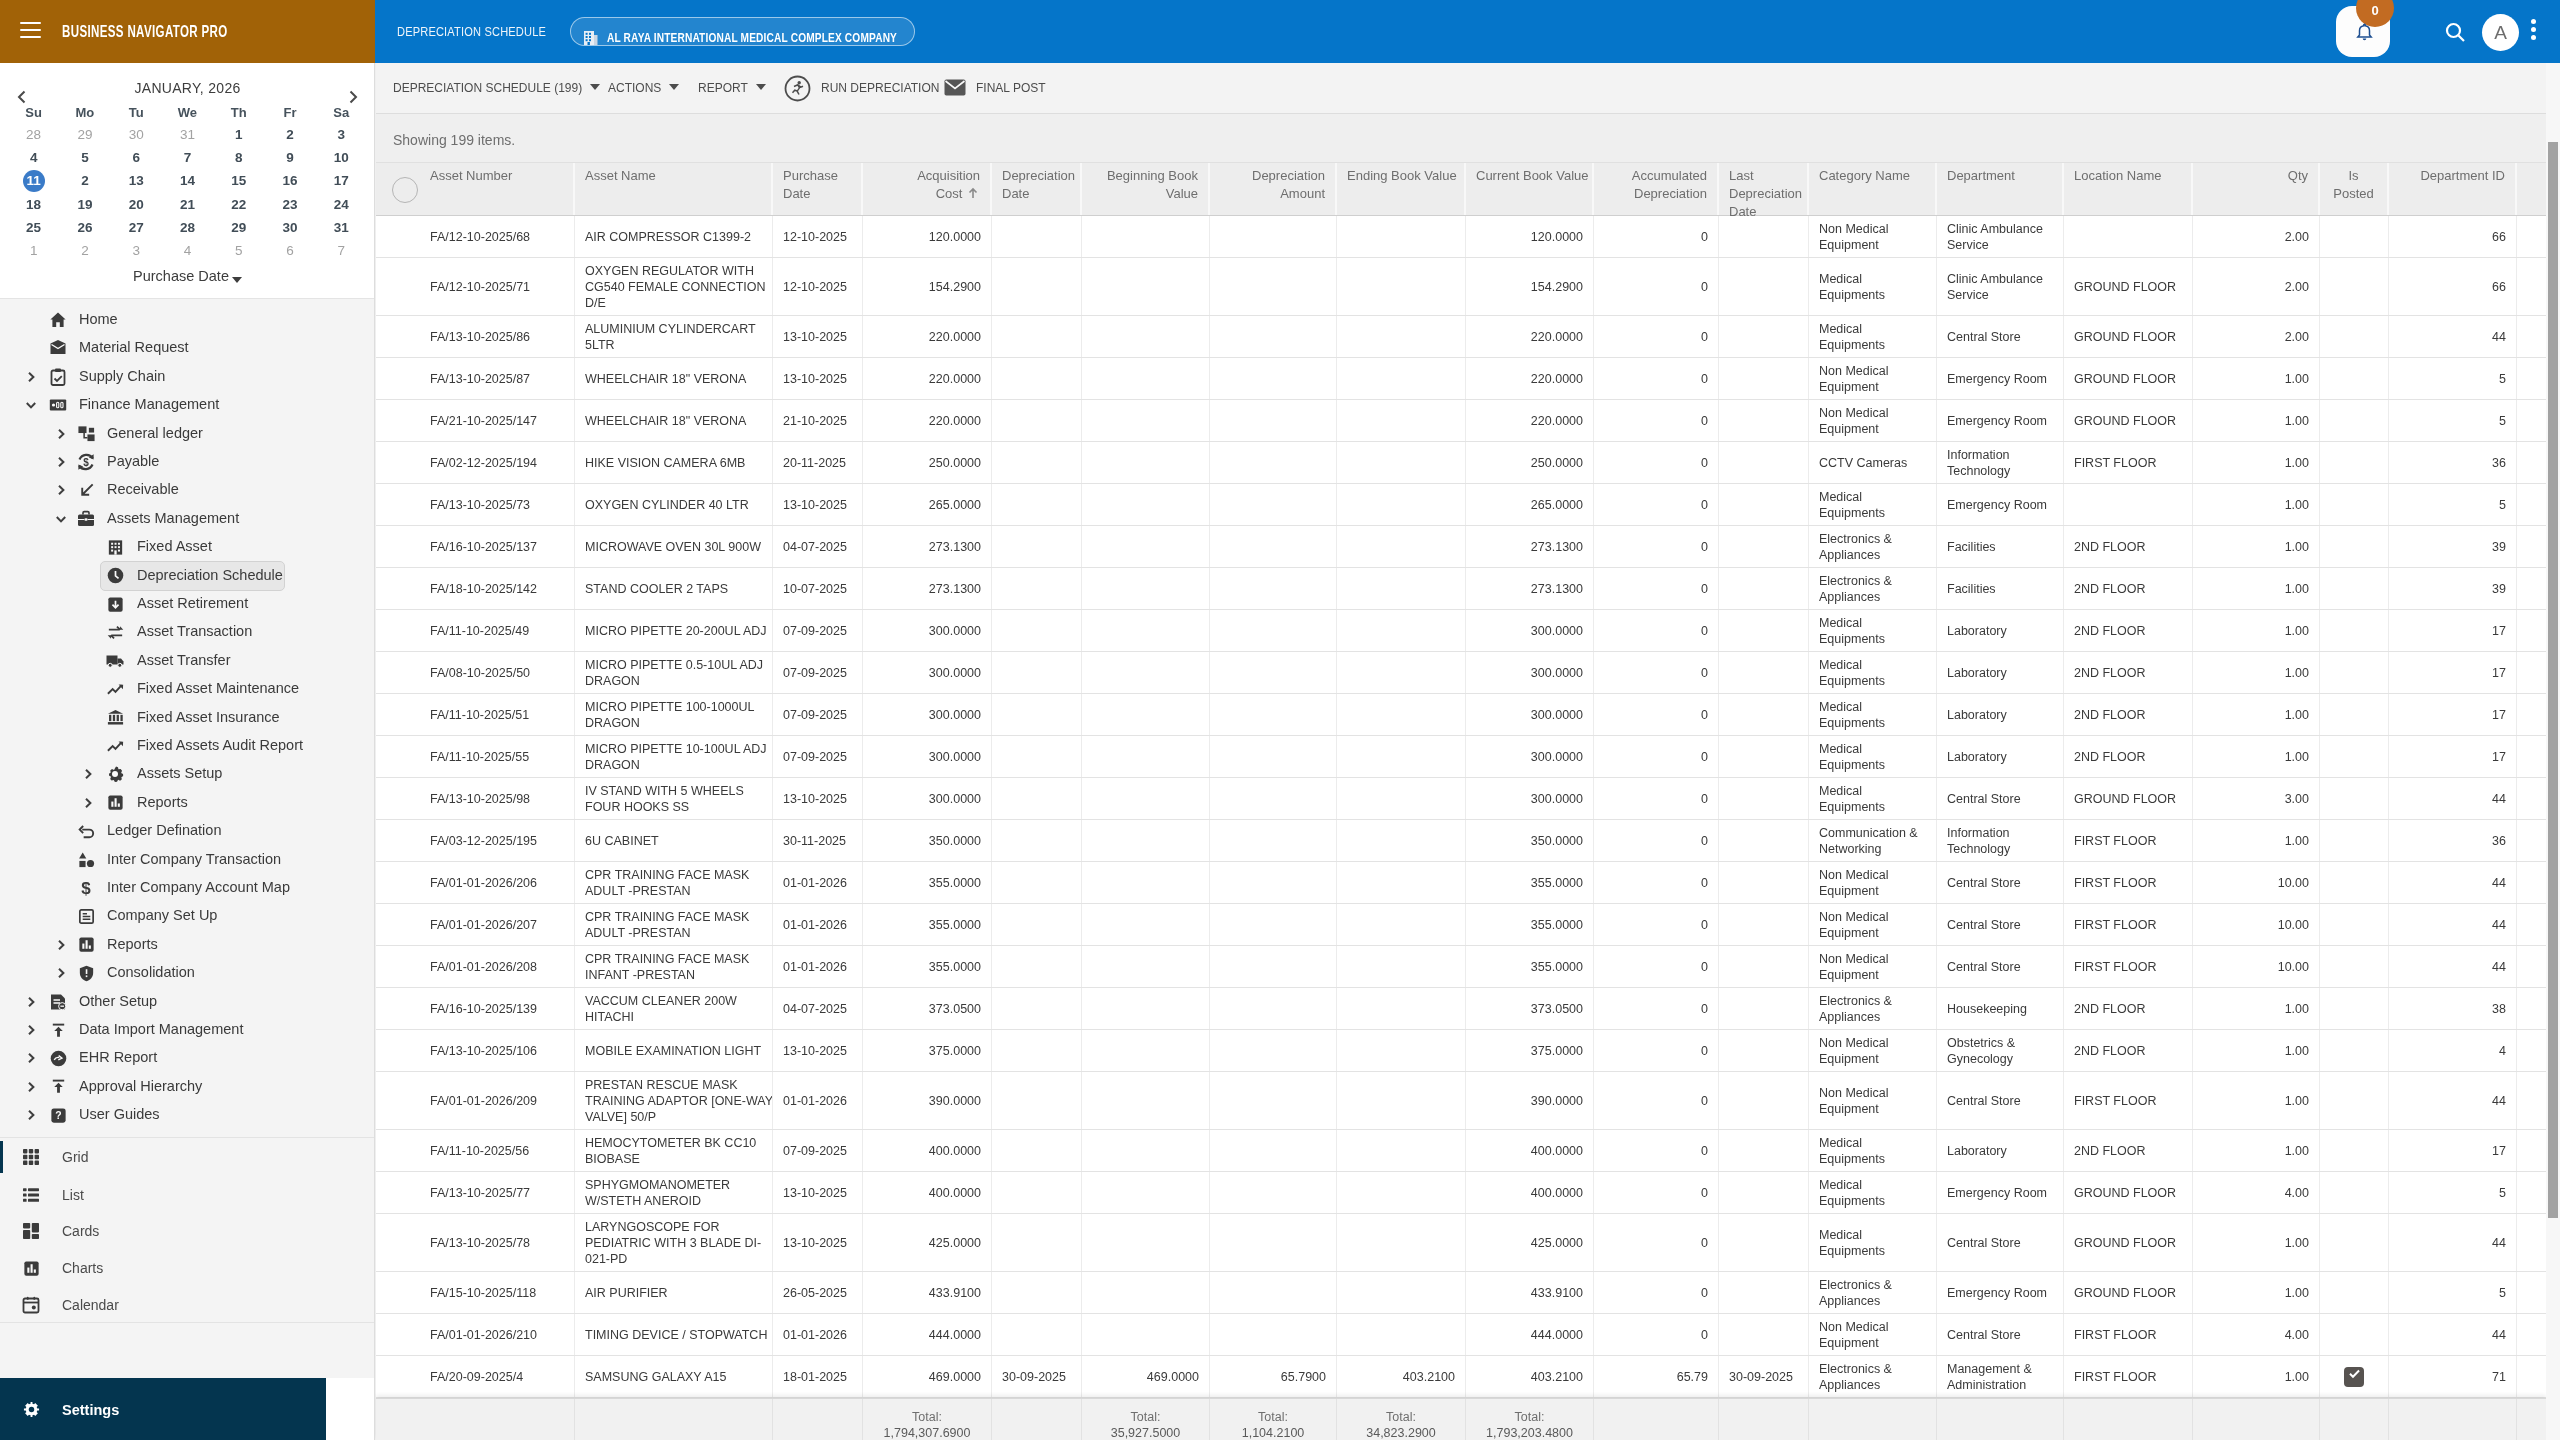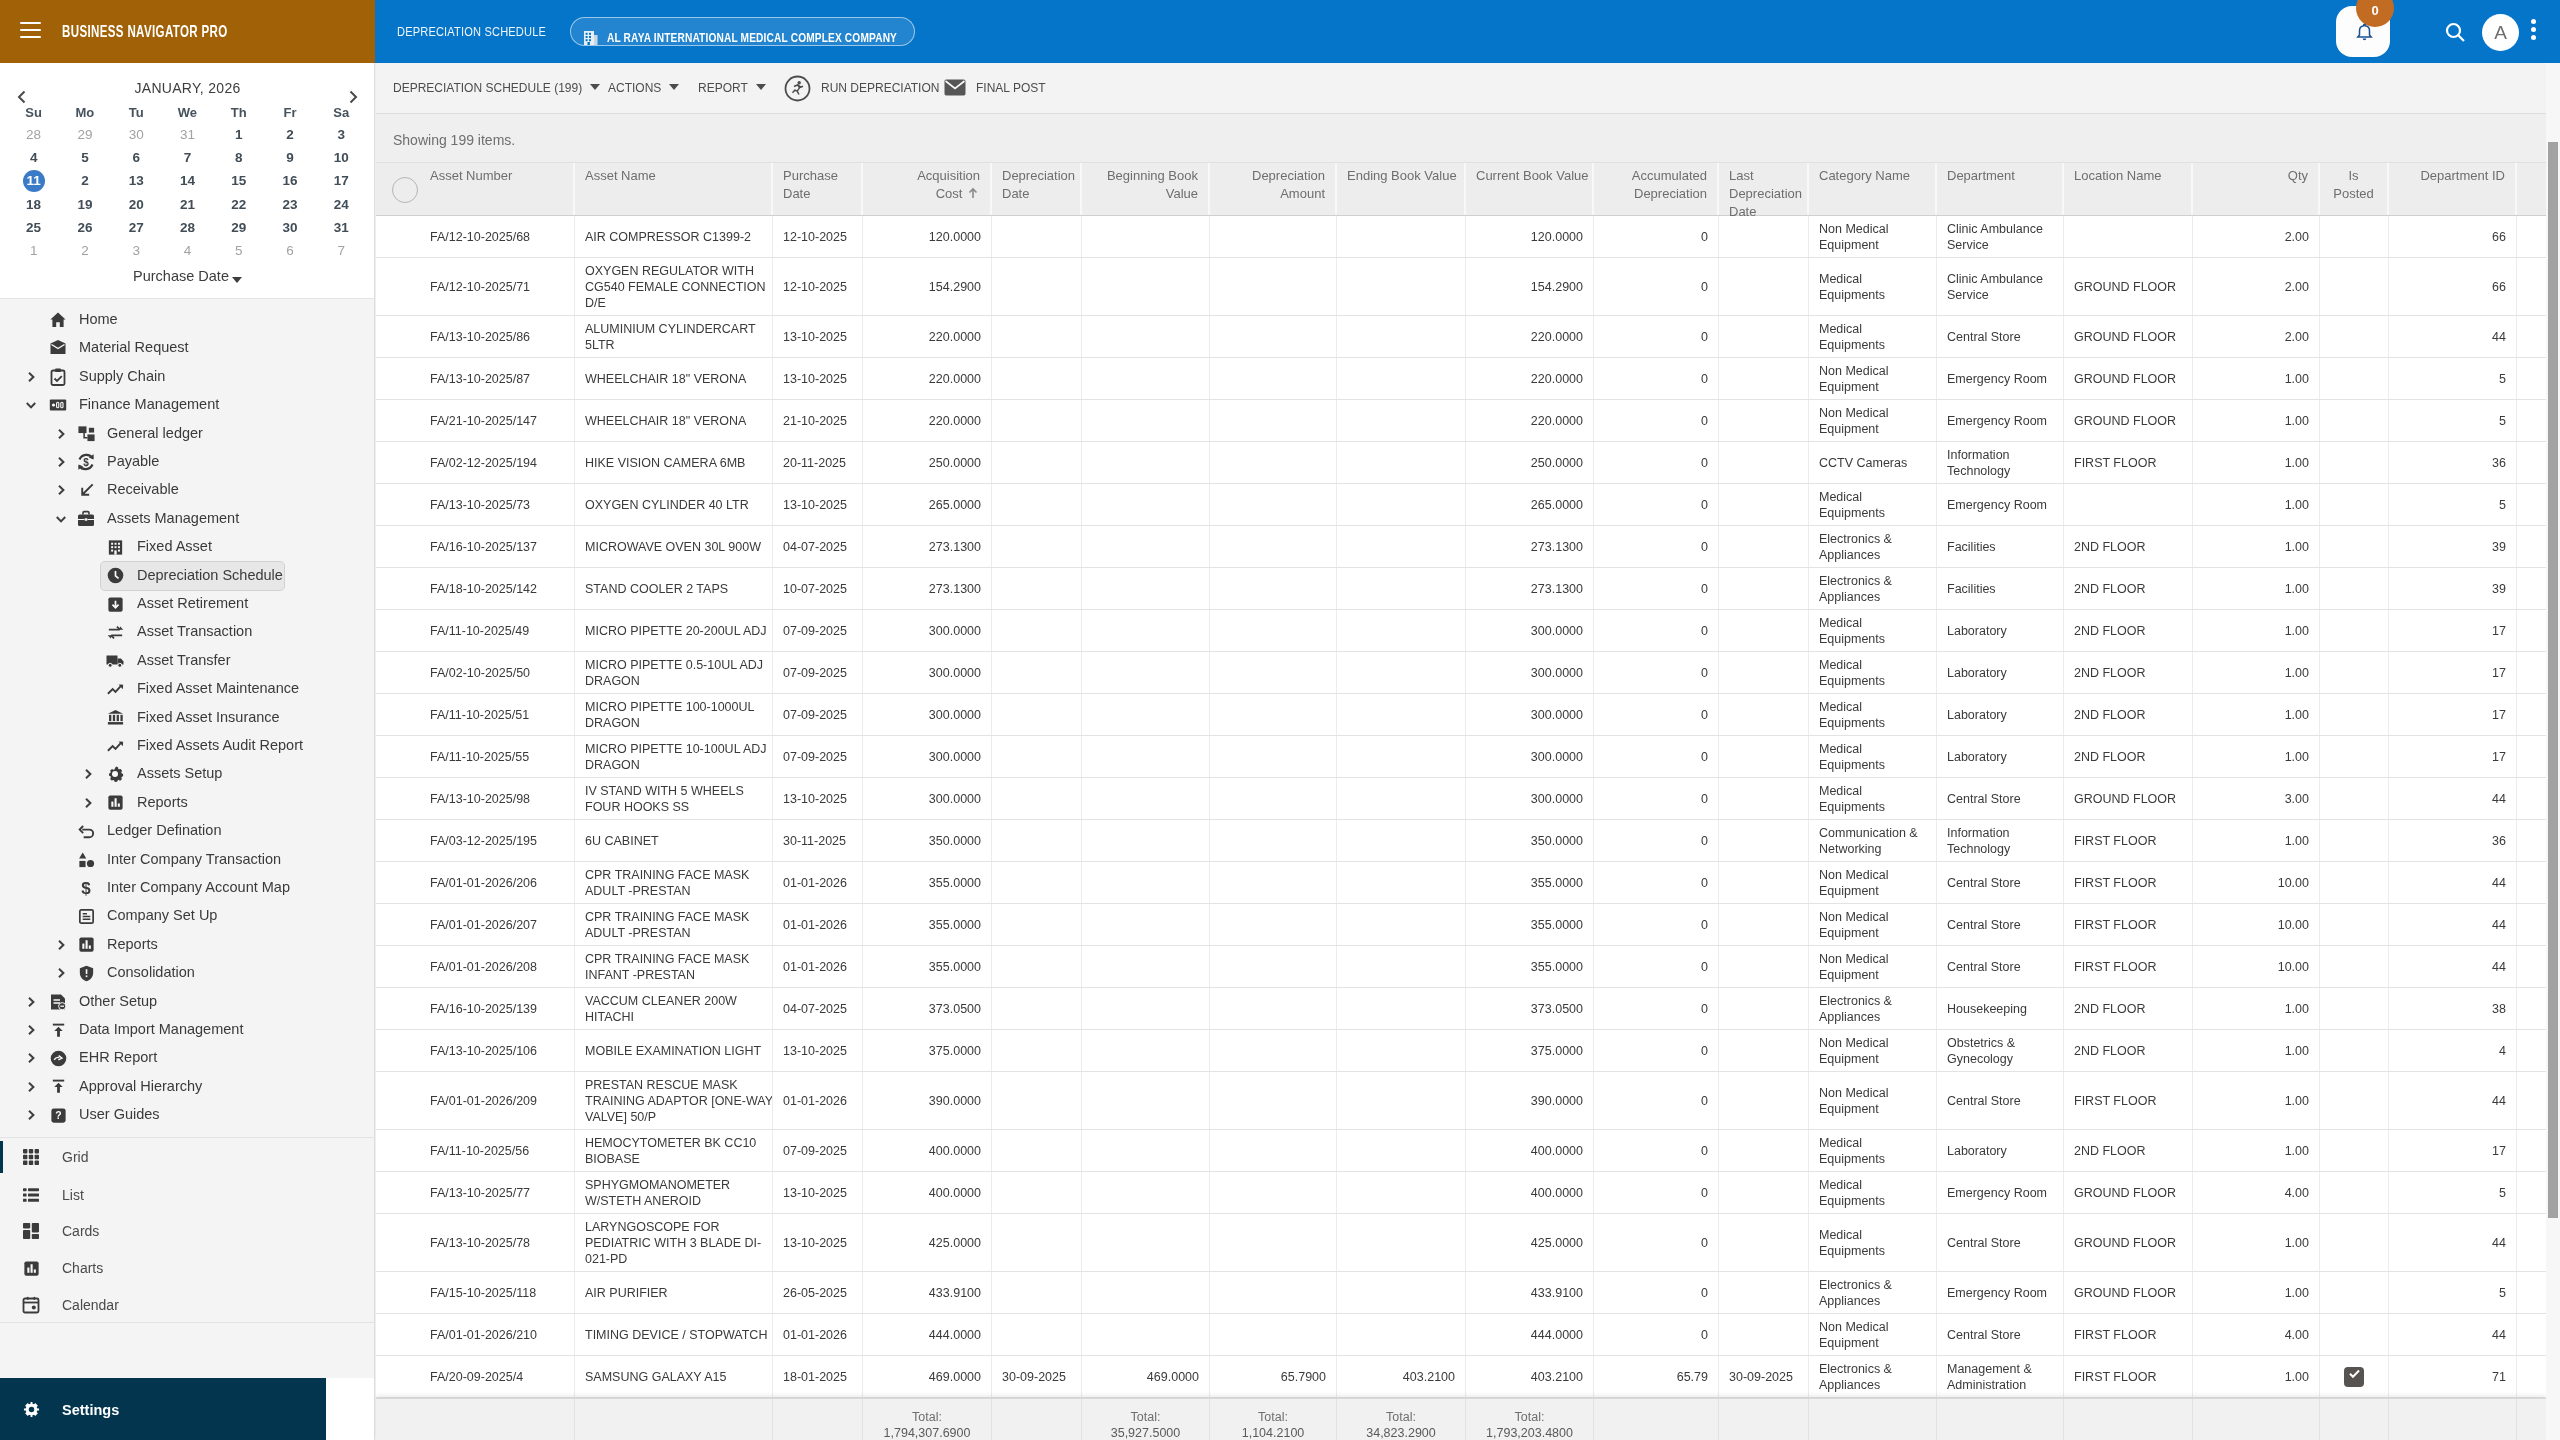--- a/index.html
+++ b/index.html
@@ -830,21 +830,21 @@
         <div class="c12 td al">Medical<br>Equipments</div>
         <div class="c13 td al">Laboratory</div>
         <div class="c14 td al">2ND FLOOR</div>
         <div class="c15 td ar">1.00</div>
         <div class="c16 td ac"></div>
         <div class="c17 td ar">17</div>
         <div class="c18 td al"></div>
       </div>
       <div class="row" style="top:490px;height:42px">
         <div class="c0 td ac"></div>
-        <div class="c1 td al">FA/02-10-2025/50</div>
+        <div class="c1 td al">FA/08-10-2025/50</div>
         <div class="c2 td al">MICRO PIPETTE 0.5-10UL ADJ<br>DRAGON</div>
         <div class="c3 td al">07-09-2025</div>
         <div class="c4 td ar">300.0000</div>
         <div class="c5 td al"></div>
         <div class="c6 td ar"></div>
         <div class="c7 td ar"></div>
         <div class="c8 td ar"></div>
         <div class="c9 td ar">300.0000</div>
         <div class="c10 td ar">0</div>
         <div class="c11 td al"></div>

